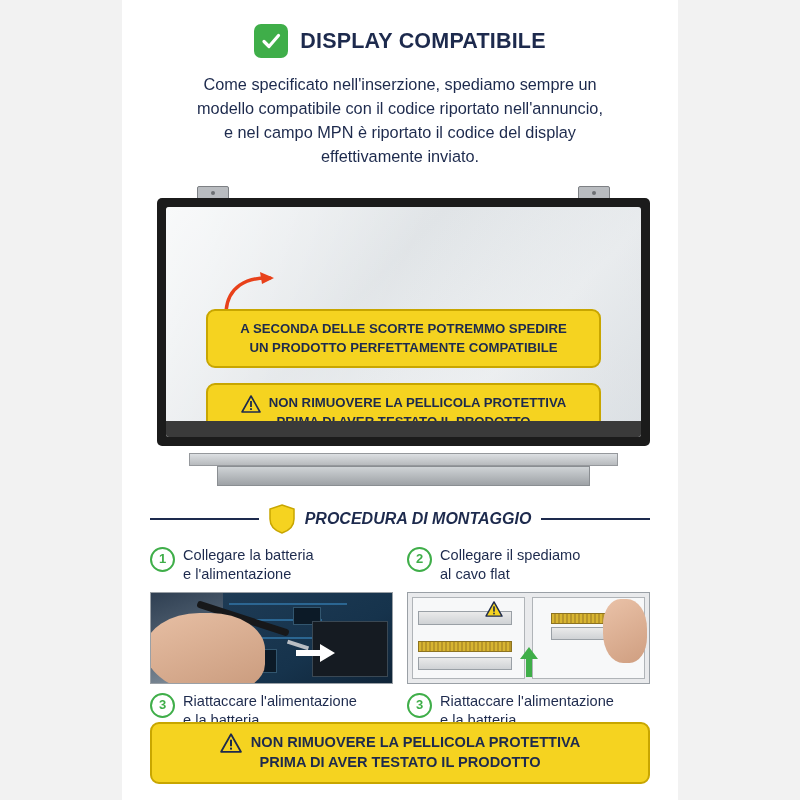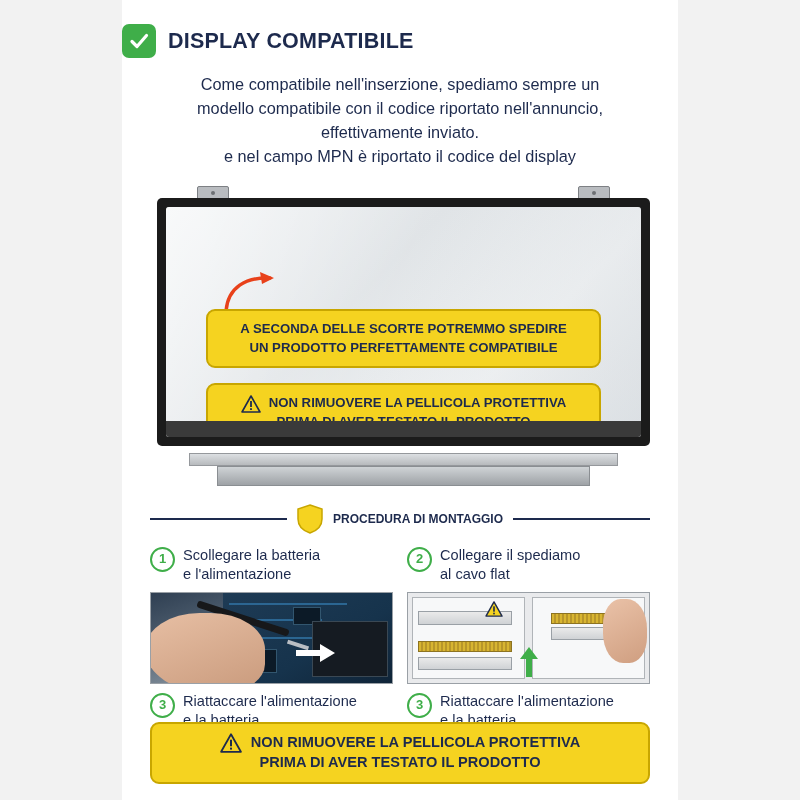--- a/index.html
+++ b/index.html
@@ -37,21 +37,21 @@
     top: 0;
     width: 556px;
     height: 800px;
     background: #ffffff;
   }
 
   
   .header {
     display: flex;
     align-items: center;
-    justify-content: flex-start;
+    justify-content: center;
     gap: 12px;
     padding-top: 24px;
   }
   .check-badge {
     width: 34px;
     height: 34px;
     border-radius: 7px;
     background: #3fae49;
     display: flex;
     align-items: center;
@@ -197,24 +197,25 @@
   }
   .proc-head .rule {
     flex: 1;
     height: 2px;
     background: #1d2a4d;
   }
   .shield {
     flex: none;
   }
   .proc-title {
-    font-size: 12px;
+    font-size: 16px;
     font-weight: bold;
     color: #1d2a4d;
     white-space: nowrap;
+    font-style: italic;
   }
 
   .steps {
     margin: 12px 28px 0 28px;
     display: grid;
     grid-template-columns: 1fr 1fr;
     column-gap: 14px;
     row-gap: 8px;
   }
   .step-label {
@@ -371,24 +372,24 @@
     <div class="header">
       <span class="check-badge">
         <svg width="22" height="22" viewBox="0 0 22 22" aria-hidden="true">
           <path d="M4 11.5 L9 16.5 L18.5 5.5" fill="none" stroke="#ffffff" stroke-width="3.2" stroke-linecap="round" stroke-linejoin="round"></path>
         </svg>
       </span>
       <span class="header-title">DISPLAY COMPATIBILE</span>
     </div>
 
     <div class="intro">
-      <div>Come compatibile nell'inserzione, spediamo sempre un</div>
+      <div>Come specificato nell'inserzione, spediamo sempre un</div>
       <div>modello compatibile con il codice riportato nell'annuncio,</div>
+      <div>e nel campo MPN è riportato il codice del display</div>
       <div>effettivamente inviato.</div>
-      <div>e nel campo MPN è riportato il codice del display</div>
     </div>
 
     <div class="panel-wrap">
       <div class="tab left"></div>
       <div class="tab right"></div>
 
       <div class="screen-frame">
         <div class="screen-inner">
           <div class="screen-sheen"></div>
 
@@ -429,21 +430,21 @@
       </svg>
       <div class="proc-title">PROCEDURA DI MONTAGGIO</div>
       <div class="rule"></div>
     </div>
 
     <div class="steps">
 
       <div class="step-label">
         <span class="step-num">1</span>
         <span>
-          <span>Scollegare la batteria</span><br>
+          <span>Collegare la batteria</span><br>
           <span>e l'alimentazione</span>
         </span>
       </div>
 
       <div class="step-label">
         <span class="step-num">2</span>
         <span>
           <span>Collegare il spediamo</span><br>
           <span>al cavo flat</span>
         </span>

